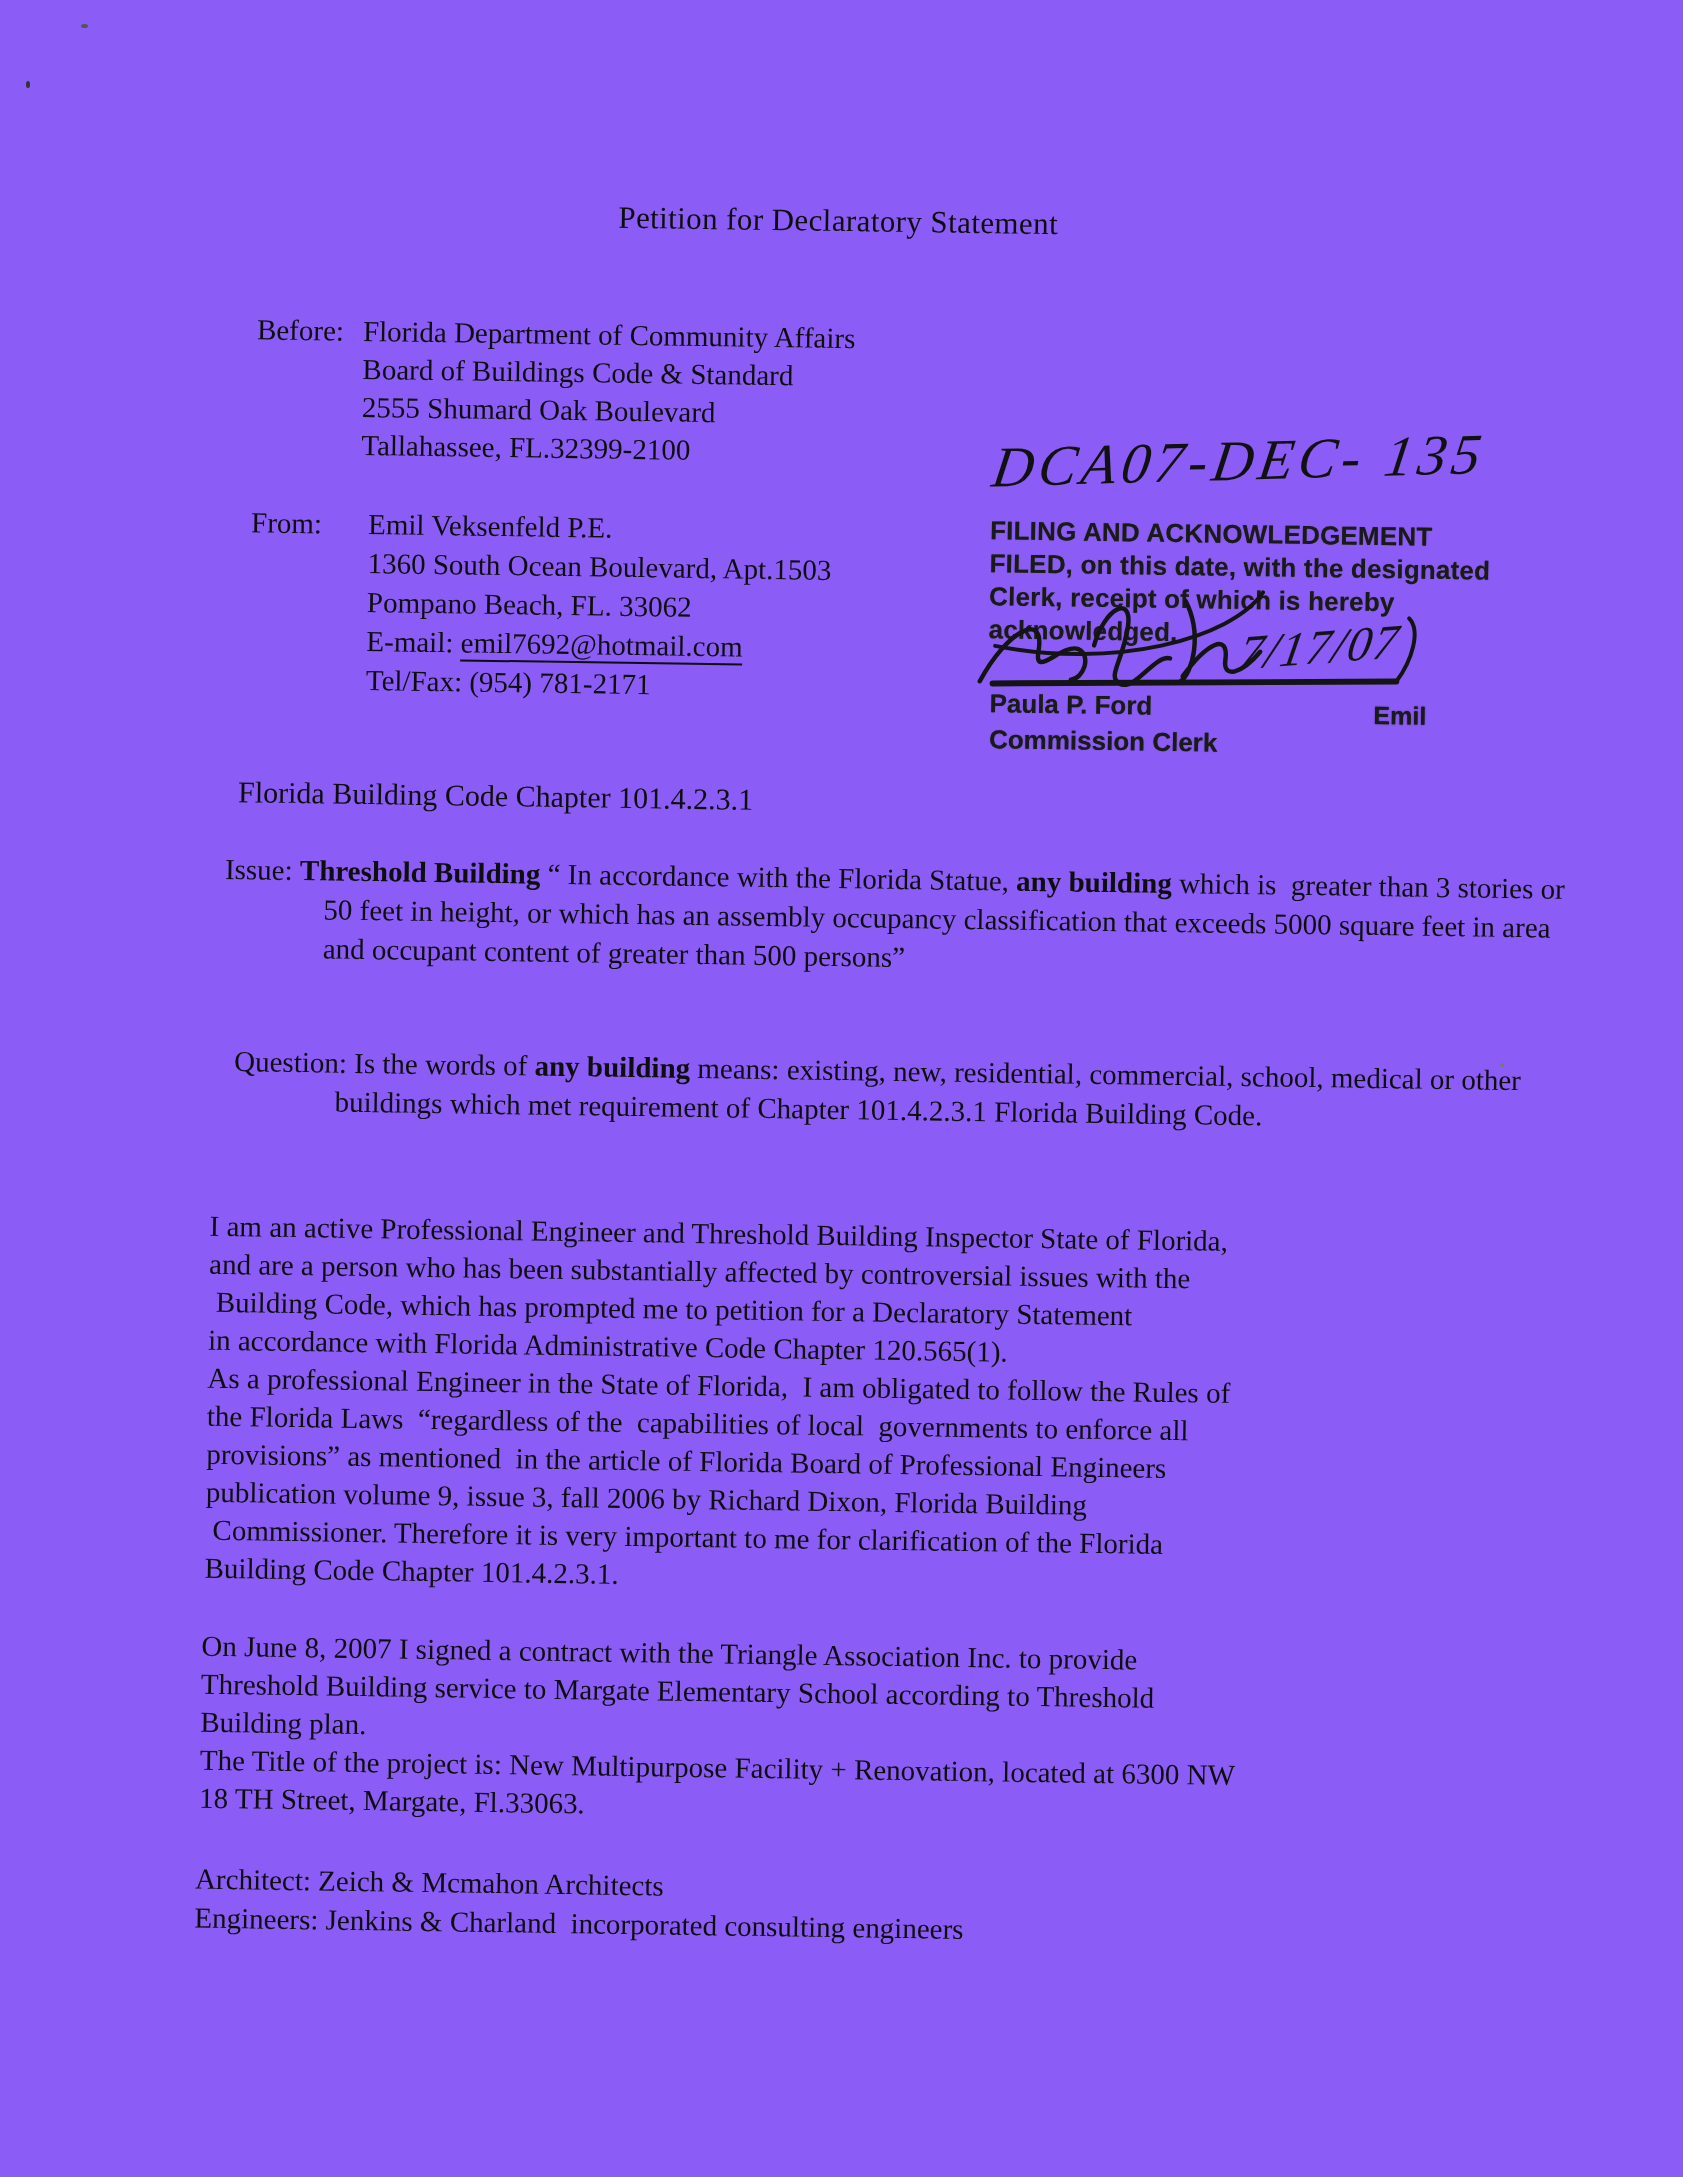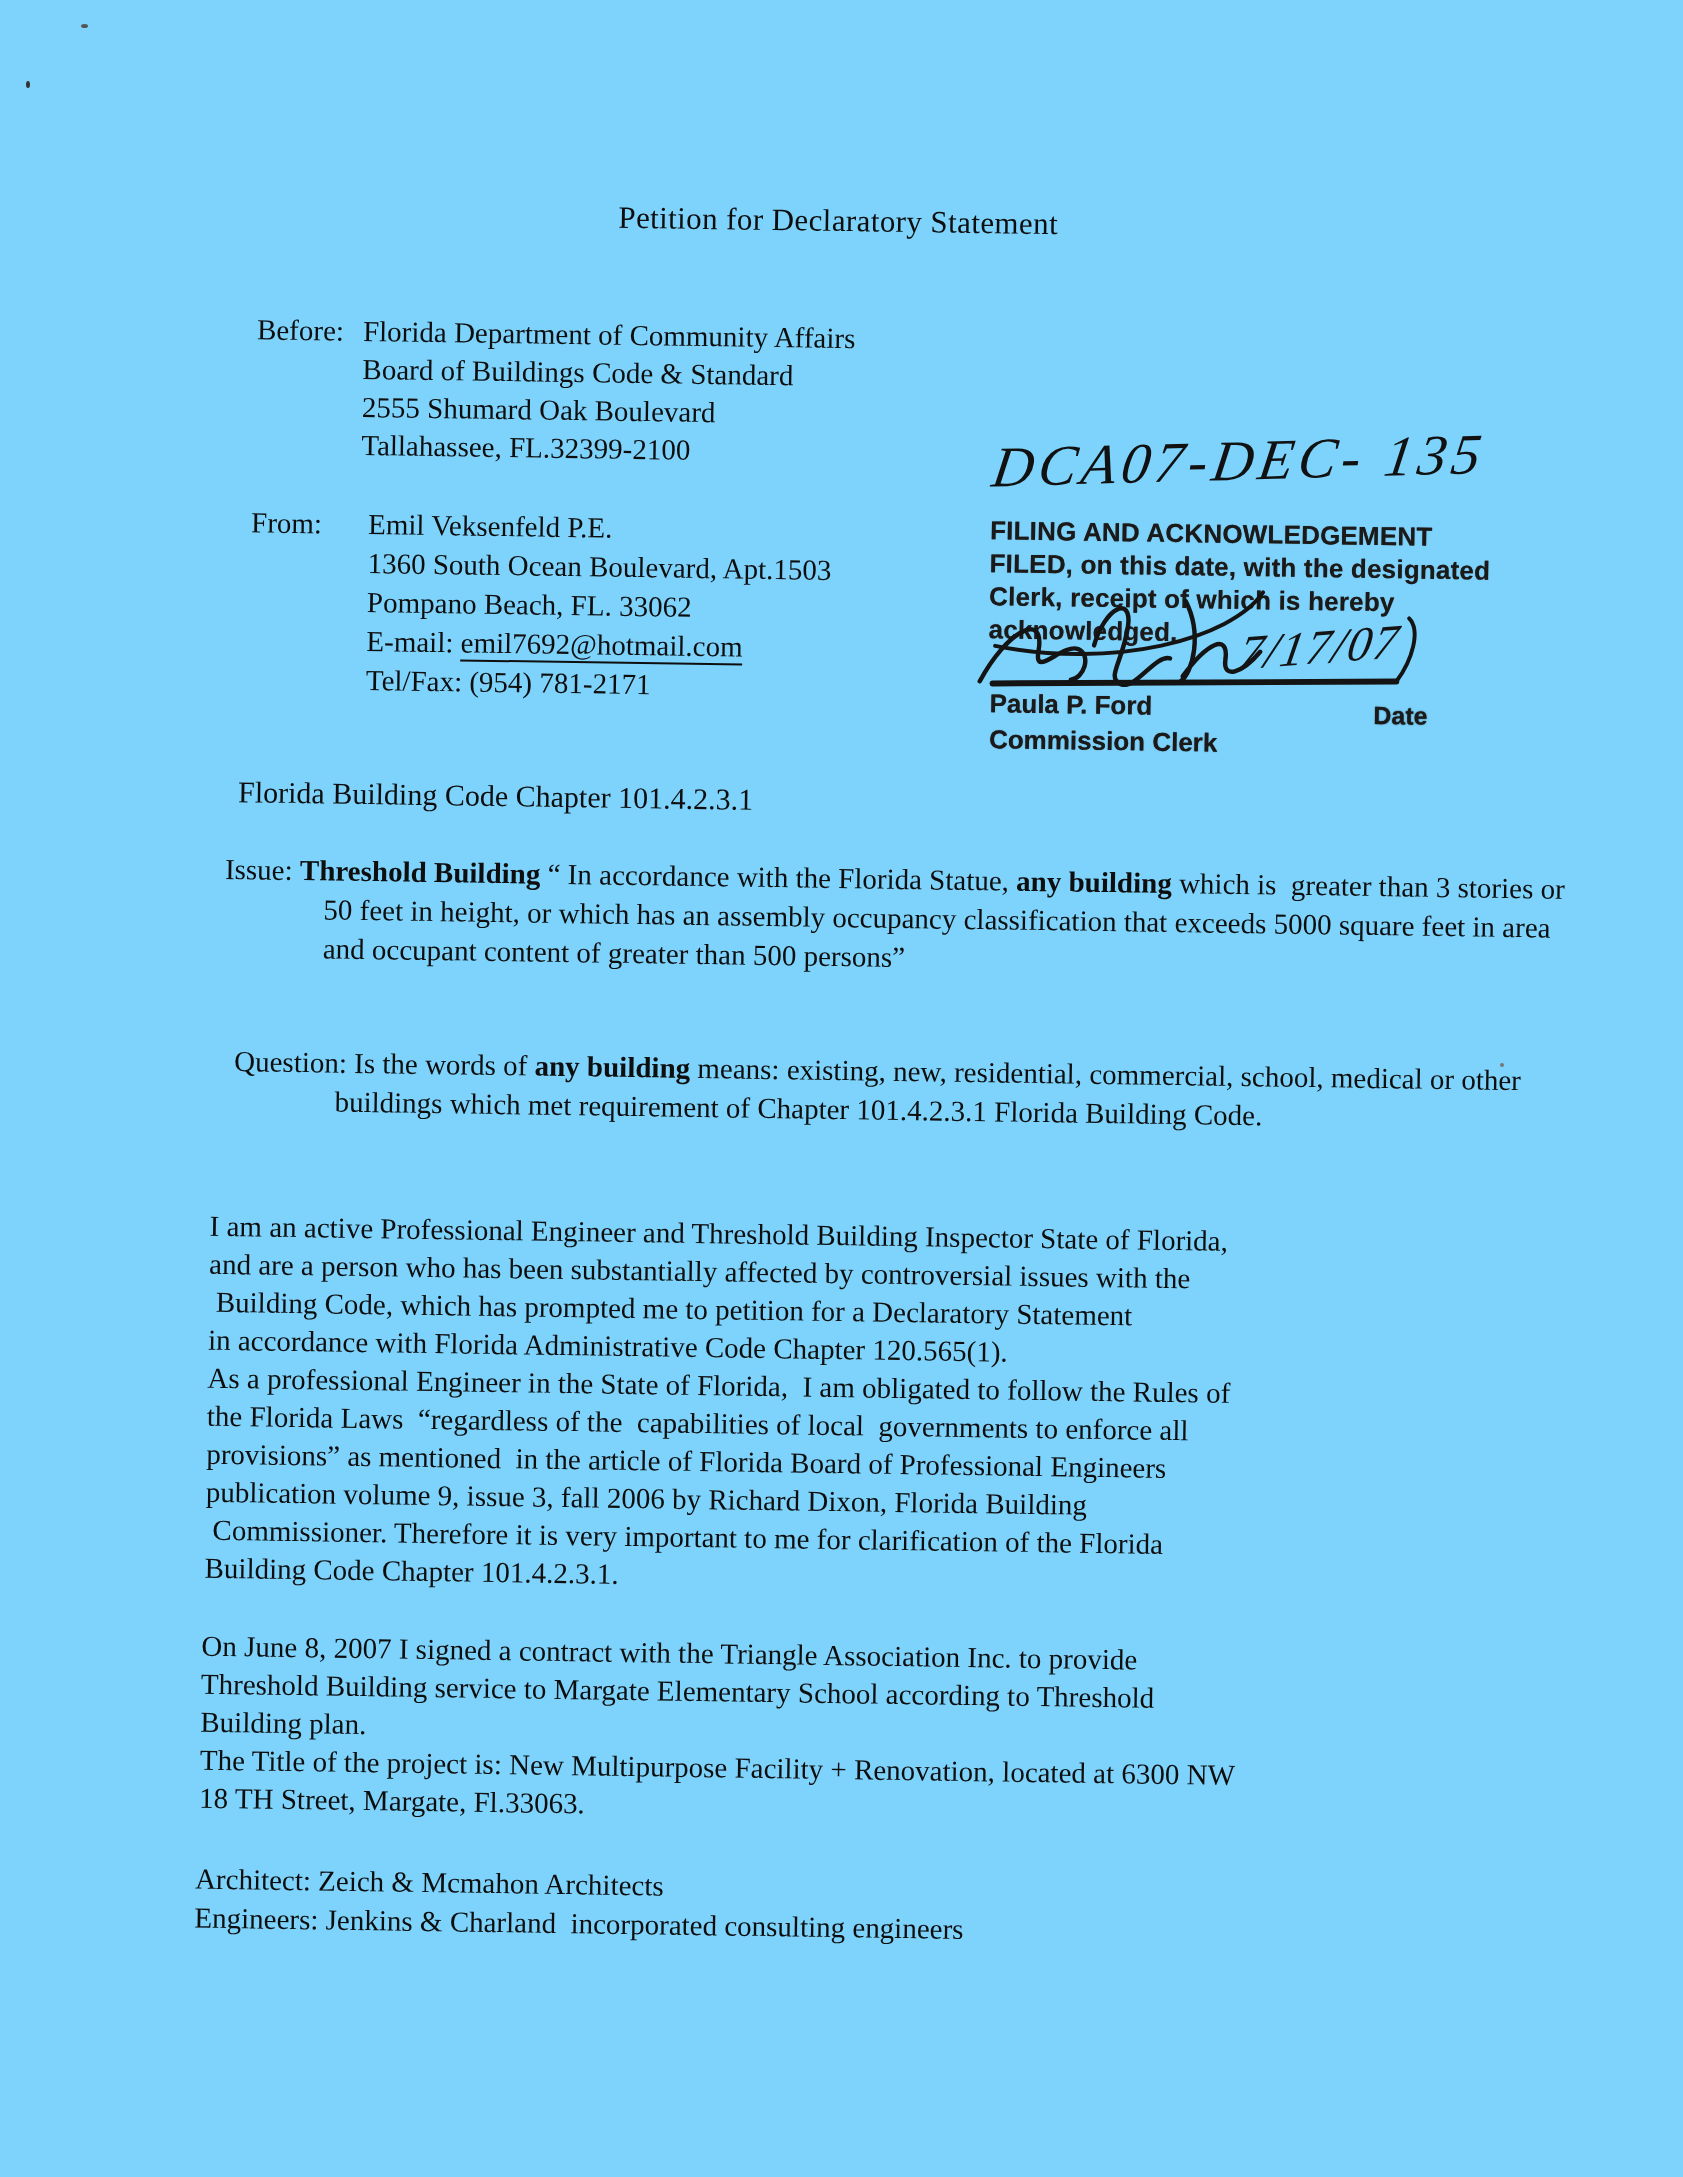--- a/index.html
+++ b/index.html
@@ -1,18 +1,18 @@
 <!DOCTYPE html>
 <html><head>
 <meta charset="utf-8">
 <style>
   html,body { margin:0; padding:0; background:#e8e8e8; }
   .page {
     position:relative; width:1683px; height:2177px; margin:0 auto;
-    background:#7dd3fc; overflow:hidden;
+    background:#8b5cf6; overflow:hidden;
     font-family:"Liberation Serif", serif; color:#0e0e0e;
   }
   .content { position:absolute; inset:0; transform:rotate(0.85deg); transform-origin:842px 0; }
 
   .title {
     position:absolute; top:203px; left:0; width:100%; text-align:center;
     font-size:31px; letter-spacing:0.4px;
   }
 
   .addr-block { position:absolute; display:flex; font-size:29px; line-height:38px; }
@@ -112,21 +112,21 @@
         <path d="M15,98 C42,46 80,26 74,66 C69,96 98,58 114,64 C128,70 120,94 107,95" stroke-width="4.5"></path>
         <path d="M130,60 C140,22 168,8 164,40 C159,78 142,92 158,99 C173,104 192,68 207,72" stroke-width="4.5"></path>
         <path d="M222,14 C239,46 231,86 217,96 M220,90 C244,56 266,45 263,72 C260,93 280,86 298,64" stroke-width="4.5"></path>
         <path d="M28,100 L436,92" stroke-width="6"></path>
         <path d="M436,92 C452,70 460,40 448,28" stroke-width="4"></path>
       </g>
     </svg>
 
     <div class="signer-name stamp-font">Paula P. Ford</div>
     <div class="signer-title stamp-font">Commission Clerk</div>
-    <div class="date-label stamp-font">Date</div>
+    <div class="date-label stamp-font">Emil</div>
     <div class="hand-date">7/17/07</div>
 
     <div class="code-ref">Florida Building Code Chapter 101.4.2.3.1</div>
 
     <div class="hang-para issue-para"><span>Issue: </span><span class="bold">Threshold Building</span><span> “ In accordance with the Florida Statue, </span><span class="bold">any building</span><span> which is  greater than 3 stories or 50 feet in height, or which has an assembly occupancy classification that exceeds 5000 square feet in area and occupant content of greater than 500 persons”</span></div>
 
     <div class="hang-para question-para"><span>Question: </span><span>Is the words of </span><span class="bold">any building</span><span> means: existing, new, residential, commercial, school, medical or other  buildings which met requirement of Chapter 101.4.2.3.1 Florida Building Code.</span></div>
 
     <div class="body-para para1">
         <div>I am an active Professional Engineer and Threshold Building Inspector State of Florida,</div>

